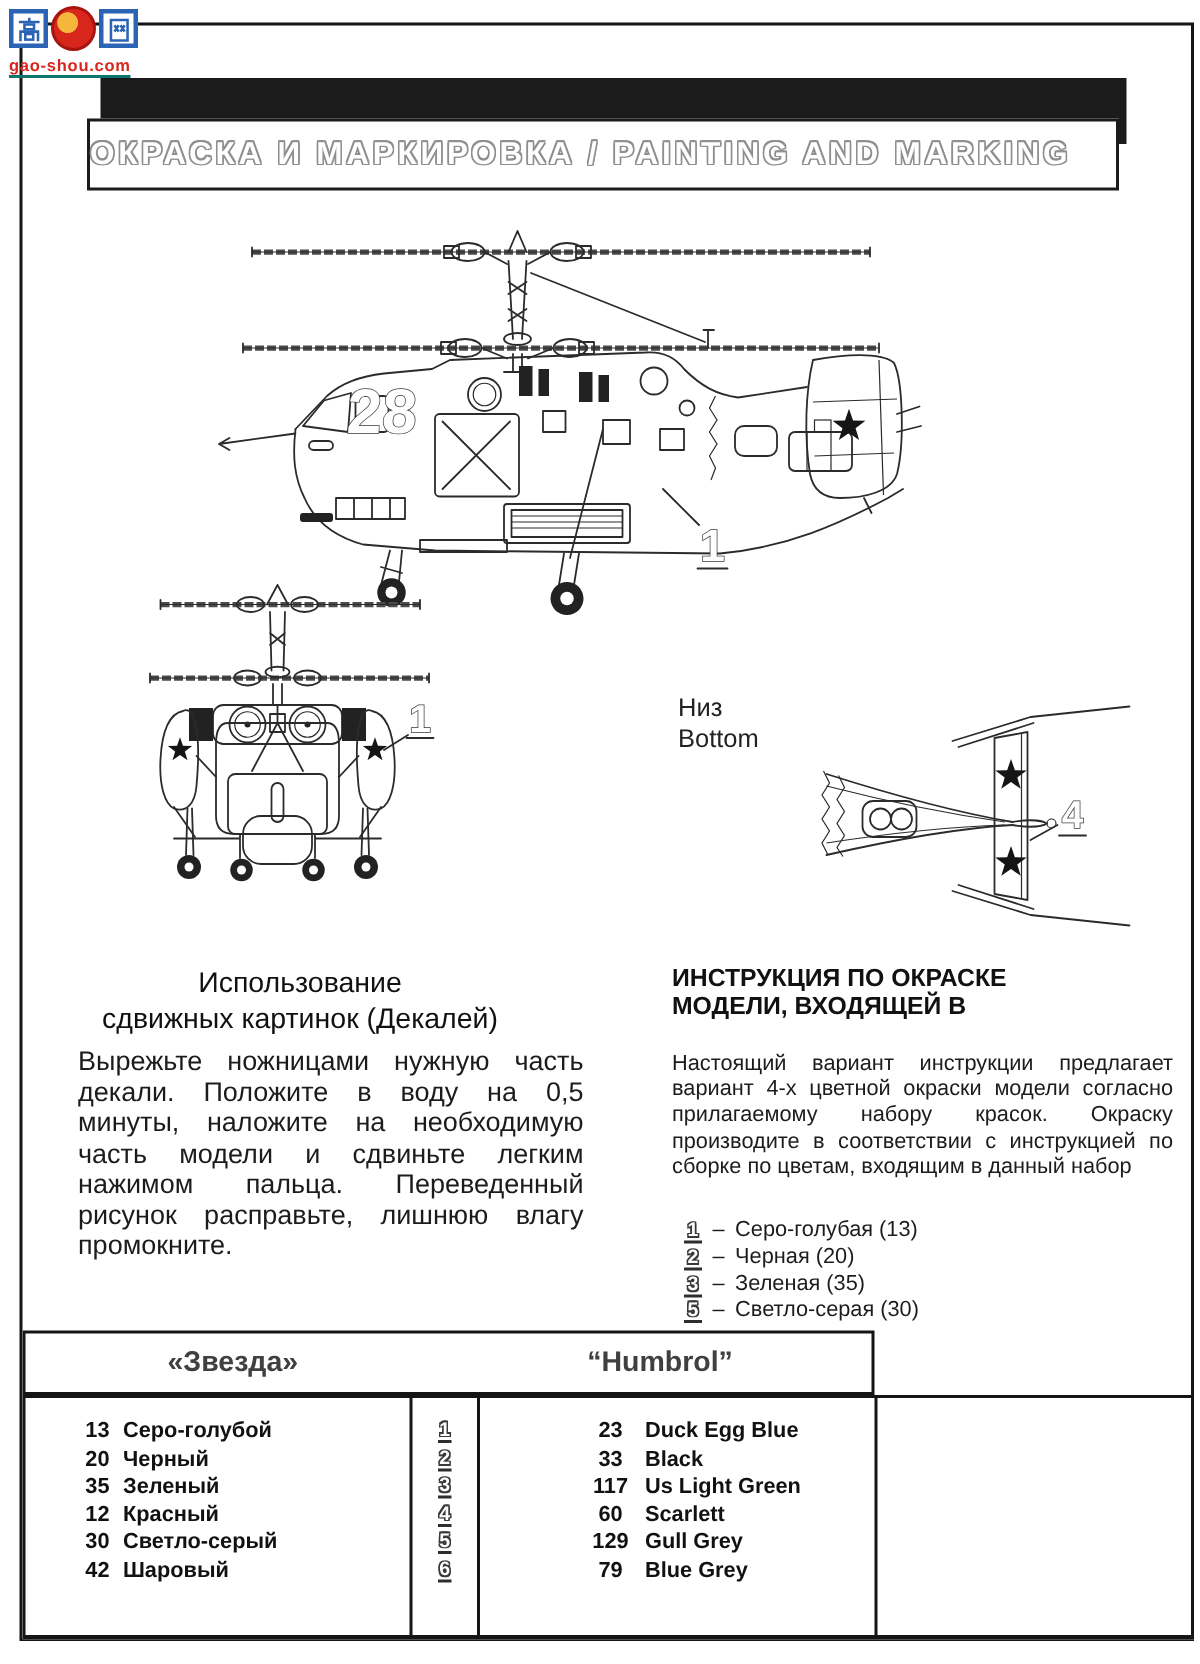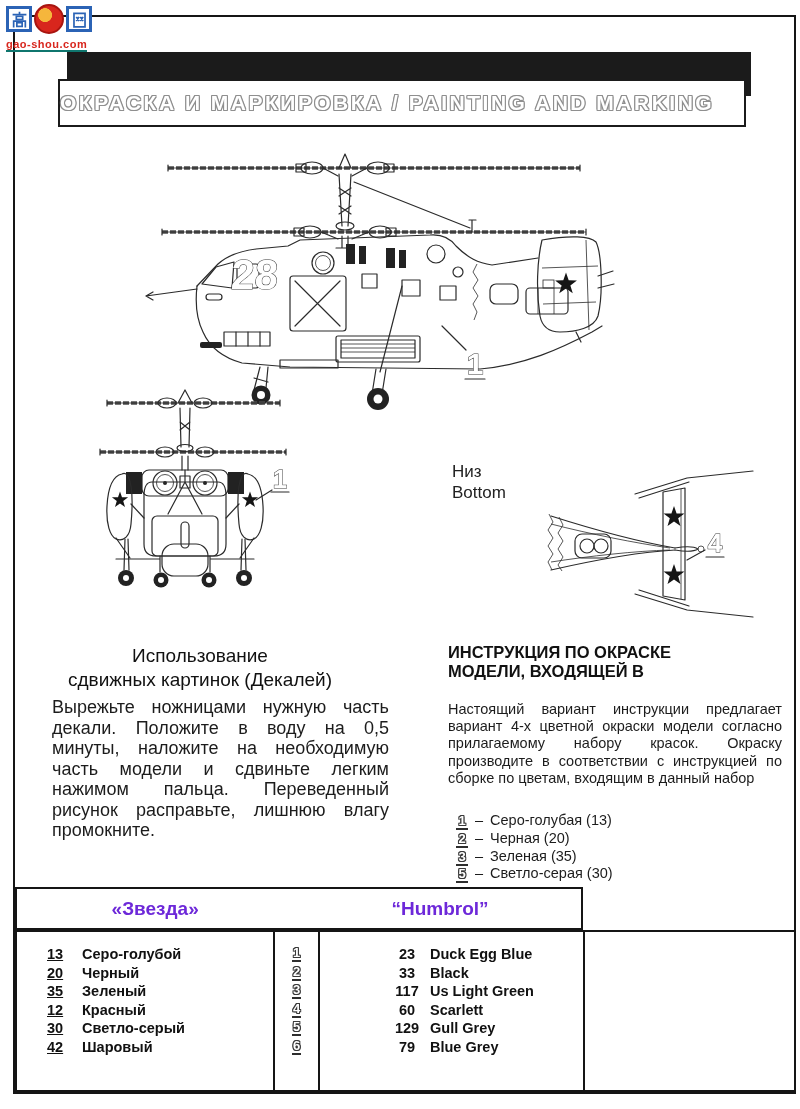--- a/index.html
+++ b/index.html
@@ -50,27 +50,27 @@
   .body-right{left:448px;top:701px;width:334px;font-size:14.5px;line-height:17.2px;
               text-align:justify;color:#1c1c1c;}
   .color-list{left:456px;top:812px;width:320px;}
   .color-item{height:17.8px;font-size:14.5px;display:flex;align-items:baseline;color:#1c1c1c;}
   .color-item .onum{font-size:13px;width:10px;text-align:center;margin-right:7px;}
   .color-item .dash{margin-right:7px;}
   .bottom-label{left:452px;top:461px;font-size:17px;line-height:21px;color:#222;}
   
   .tbl-head{left:15px;top:887px;width:564px;height:39px;border:2px solid #151515;background:#fff;}
   .brand{position:absolute;top:50%;transform:translate(-50%,-50%);font-size:19px;font-weight:bold;
-         white-space:nowrap;color:#6d28d9;}
+         white-space:nowrap;color:#404040;}
   .tbl-body{left:15px;top:930px;width:777px;height:158px;border:2px solid #151515;
             border-bottom-width:3px;background:#fff;}
   .vline{position:absolute;top:0;bottom:0;width:2px;background:#151515;}
   .cell{position:absolute;top:14px;}
   .trow{height:18.5px;display:flex;align-items:baseline;font-size:14.5px;font-weight:bold;color:#111;}
-  .znum{width:26px;text-align:left;margin-right:9px;text-decoration:underline;}
+  .znum{width:26px;text-align:right;margin-right:9px;}
   .hnum{width:30px;text-align:center;margin-right:8px;}
   .refcol .trow{justify-content:center;}
   .refcol .onum{font-size:13px;}
 </style>
 </head>
 <body>
 
 <div class="page">
 
   <div class="abs frame"></div>

